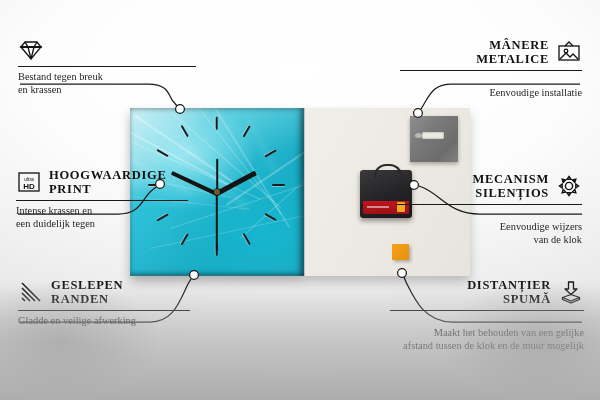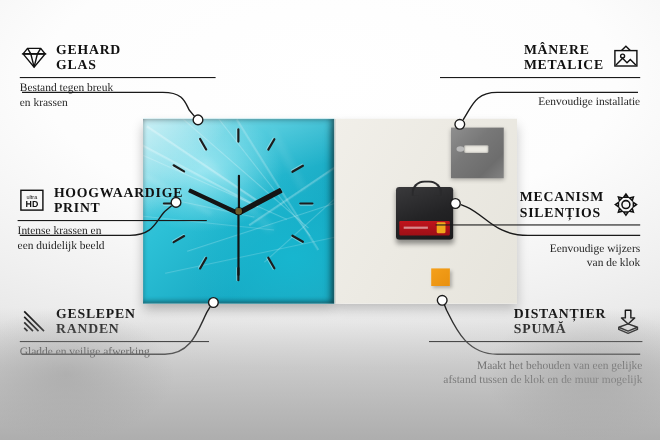--- a/index.html
+++ b/index.html
@@ -91,21 +91,21 @@
   #lines{position:absolute;left:0;top:0;width:600px;height:400px;pointer-events:none;}
   .callout{position:absolute;}
   .co-head{display:flex;align-items:center;gap:7px;}
   .co-head.right{flex-direction:row-reverse;justify-content:flex-start;}
   .co-title{
     font-size:12.5px;line-height:14px;letter-spacing:.7px;
     font-weight:bold;color:#111;text-transform:uppercase;
     font-family:"Liberation Serif",serif;
   }
   .co-title span{display:block;}
-  .right .co-title{}
+  .right .co-title{text-align:right;}
   .rule{height:1.3px;background:#1a1a1a;margin:4px 0 4px 0;}
   .co-body{
     font-size:10.4px;line-height:12.6px;color:#1f1f1f;
     font-family:"Liberation Serif",serif;
   }
   .right .co-body{text-align:right;margin-top:16px;}
   .icon{width:26px;height:24px;flex:0 0 26px;display:block;text-align:center;}
   .icon svg{display:block;width:100%;height:100%;}
 
   
@@ -201,24 +201,20 @@
       <span class="icon">
         <svg viewBox="0 0 26 24">
             <g fill="none" stroke="#111" stroke-width="1.3">
           <path d="M3 9 L13 21 L23 9 Z"></path>
               <path d="M3 9 L7 4 L19 4 L23 9 Z"></path>
           <path d="M7 4 L10 9 L13 21 L16 9 L19 4"></path>
               <path d="M3 9 H23"></path>
         </g>
           </svg>
       </span>
-      <div class="co-title">
-        <span>GEHARD</span>
-        <span>GLAS</span>
-      </div>
     </div>
     <div class="rule"></div>
     <div class="co-body">
       <div>Bestand tegen breuk</div>
       <div>en krassen</div>
     </div>
   </div>
 
   <div class="callout" id="c-print">
     <div class="co-head">
@@ -230,21 +226,21 @@
         </svg>
       </span>
       <div class="co-title">
         <span>HOOGWAARDIGE</span>
         <span>PRINT</span>
       </div>
     </div>
     <div class="rule"></div>
     <div class="co-body">
       <div>Intense krassen en</div>
-      <div>een duidelijk beeld</div>
+      <div>een duidelijk tegen</div>
     </div>
   </div>
 
   <div class="callout" id="c-randen">
     <div class="co-head">
       <span class="icon">
         <svg viewBox="0 0 26 24">
             <g stroke="#111" stroke-width="1.5" fill="none">
           <path d="M4 3 L22 21"></path>
               <path d="M4 8 L17 21"></path>

